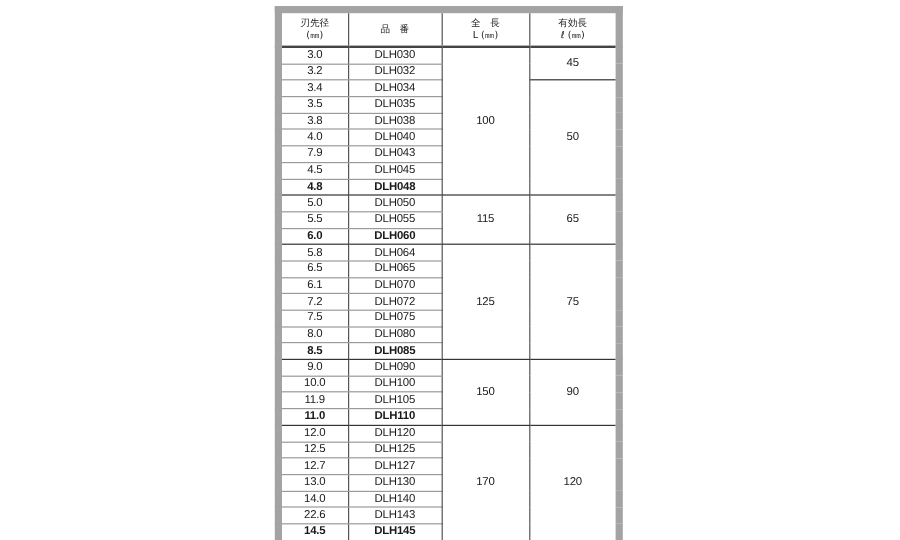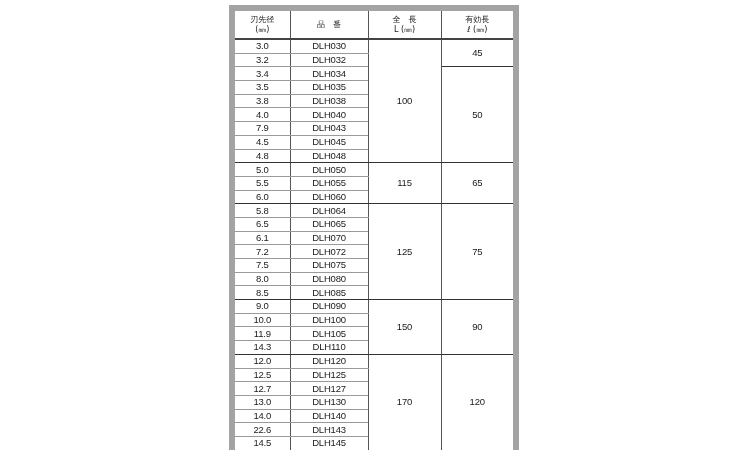--- a/index.html
+++ b/index.html
@@ -7,21 +7,21 @@
          font-family: "DejaVu Sans", sans-serif; color: #1a1a1a; }
   .tbl { position: absolute; left: 229px; top: 5px; border-collapse: collapse;
          table-layout: fixed; border: 6px solid #a3a3a3; }
   .tbl td, .tbl th { padding: 0; text-align: center; vertical-align: middle;
          border-left: 1.5px solid #555; border-right: 1.5px solid #555; }
   .tbl th { height: 27px; font-weight: normal; font-size: 8px; line-height: 10px;
             border-bottom: 2px solid #444; }
   .tbl td { height: 12.7px; font-size: 9.5px; line-height: 12px;
             font-family: "Liberation Sans", sans-serif; letter-spacing: -0.2px; }
   .tbl tr.row td.sz, .tbl tr.row td.pn { border-bottom: 1px solid #9a9a9a; }
-  .tbl tr.grp-end td { border-bottom: 1.5px solid #333 !important; }
+  .tbl tr.grp-end td { border-bottom: 1.5px solid #333 !important; font-weight: bold; }
   .tbl td.span { border-bottom: 1.5px solid #333; margin-left: 48px; }
   .c1 { width: 58px; } .c2 { width: 78px; } .c3 { width: 73px; } .c4 { width: 75px; }
   .hdr-line { display: block; }
 </style>
 </head>
 <body>
 
 <table class="tbl">
   <colgroup>
       <col class="c1">
@@ -140,21 +140,21 @@
       </tr>
       <tr class="row">
         <td class="sz">10.0</td>
         <td class="pn">DLH100</td>
       </tr>
       <tr class="row">
         <td class="sz">11.9</td>
         <td class="pn">DLH105</td>
       </tr>
       <tr class="row grp-end">
-        <td class="sz">14.3</td>
+        <td class="sz">11.0</td>
         <td class="pn">DLH110</td>
       </tr>
       <tr class="row">
         <td class="sz">12.0</td>
         <td class="pn">DLH120</td>
         <td class="span" rowspan="7">170</td>
         <td class="span" rowspan="7">120</td>
       </tr>
       <tr class="row">
         <td class="sz">12.5</td>

